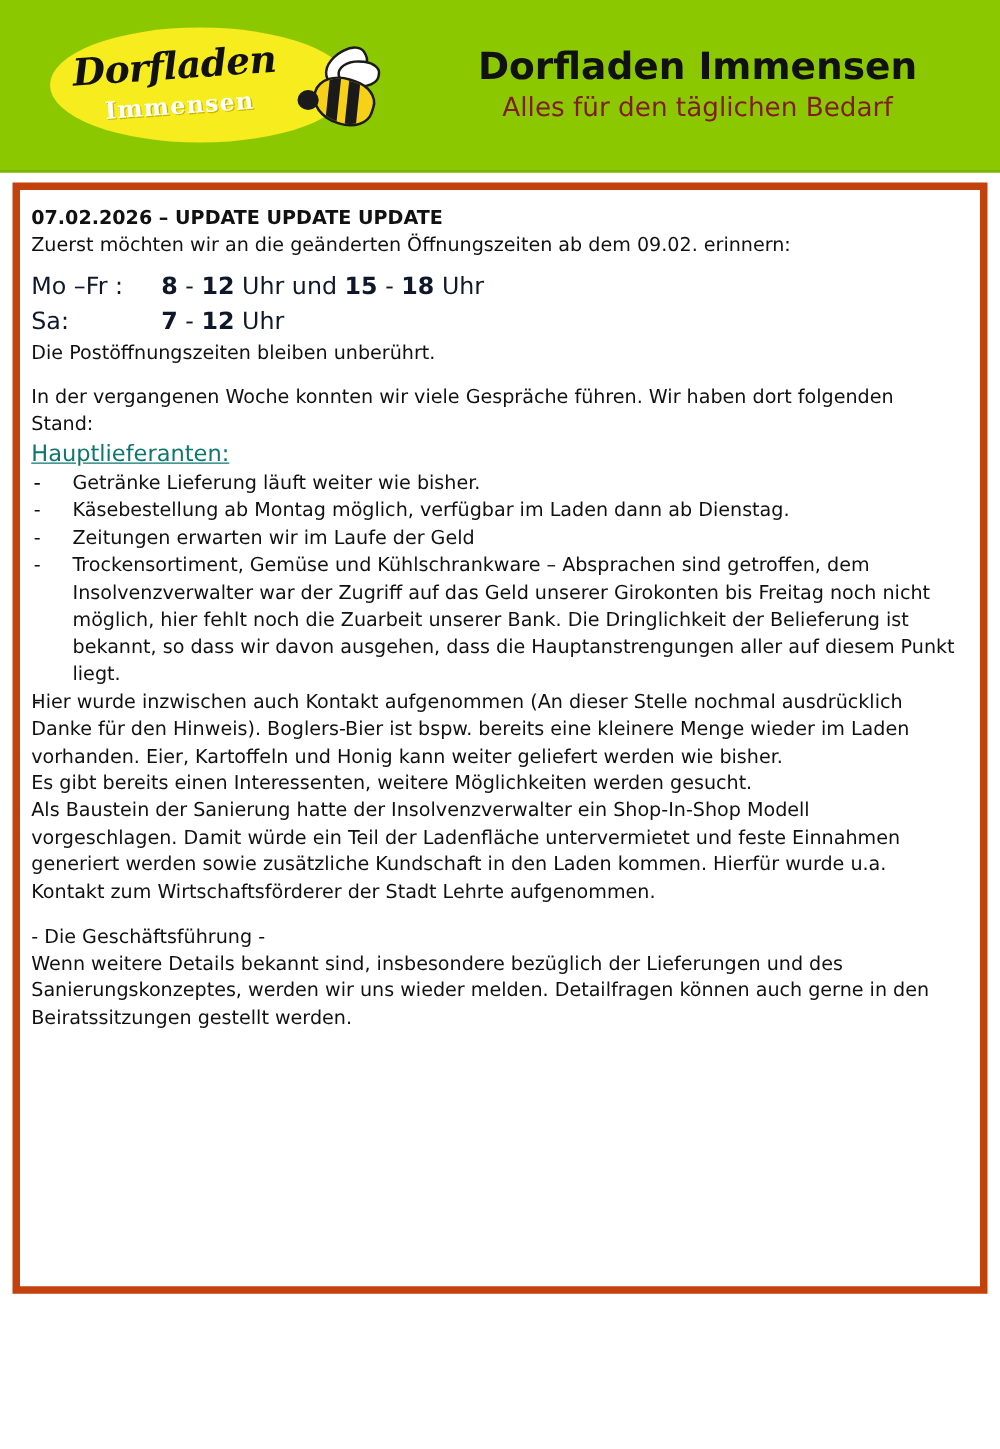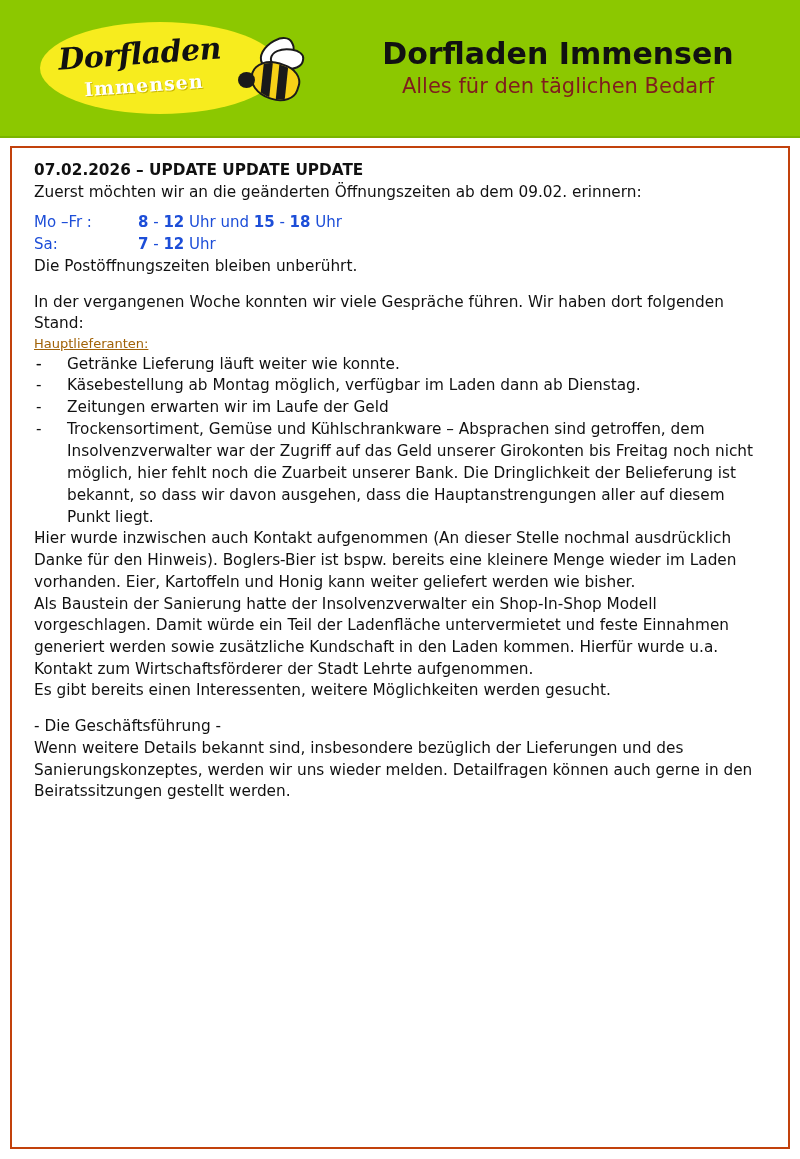--- a/index.html
+++ b/index.html
@@ -141,50 +141,50 @@
     color: #7f1d1d;
     line-height: 1.2;
   }
 
   
   .content {
     position: absolute;
     left: 10px;
     top: 146px;
     width: 780px;
-    height: 1003px;
-    border: 2px solid #c2410c;
+    height: 889px;
+    border: 6px solid #c2410c;
     box-sizing: border-box;
     background: #ffffff;
-    padding: 12px 18px 0 22px;
+    padding: 12px 18px 0 9px;
   }
   .para {
     font-size: 15.3px;
     line-height: 1.42;
     color: #111111;
     margin: 0 0 0 0;
   }
   .para.bold {
     font-weight: bold;
   }
   .underline-head {
-    font-size: 13px;
+    font-size: 18px;
     line-height: 1.42;
-    color: #a16207;
+    color: #0f766e;
     text-decoration: underline;
     margin: 0;
   }
   .spacer-sm { height: 9px; }
   .spacer-md { height: 14px; }
 
   .hours {
     margin: 0;
-    font-size: 15px;
+    font-size: 19px;
     line-height: 1.45;
-    color: #1d4ed8;
+    color: #0f172a;
   }
   .hours-row {
     display: flex;
   }
   .hours-label {
     width: 104px;
     flex: 0 0 104px;
   }
   .hours-val b { font-weight: bold; }
 
@@ -254,31 +254,31 @@
     <div class="para">Die Postöffnungszeiten bleiben unberührt.</div>
 
     <div class="spacer-md"></div>
 
     <div class="para">In der vergangenen Woche konnten wir viele Gespräche führen. Wir haben dort folgenden Stand:</div>
 
     <div class="underline-head">Hauptlieferanten:</div>
 
     <ul class="dash-list">
       <li><span class="dash">-</span></li>
-      <li><span class="dash">-</span><span>Getränke Lieferung läuft weiter wie konnte.</span></li>
+      <li><span class="dash">-</span><span>Getränke Lieferung läuft weiter wie bisher.</span></li>
       <li><span class="dash">-</span><span>Käsebestellung ab Montag möglich, verfügbar im Laden dann ab Dienstag.</span></li>
       <li><span class="dash">-</span><span>Zeitungen erwarten wir im Laufe der Geld</span></li>
       <li><span class="dash">-</span><span>Trockensortiment, Gemüse und Kühlschrankware – Absprachen sind getroffen, dem Insolvenzverwalter war der Zugriff auf das Geld unserer Girokonten bis Freitag noch nicht möglich, hier fehlt noch die Zuarbeit unserer Bank. Die Dringlichkeit der Belieferung ist bekannt, so dass wir davon ausgehen, dass die Hauptanstrengungen aller auf diesem Punkt liegt.</span></li>
       <li><span class="dash">-</span></li>
     </ul>
 
     <div class="para">Hier wurde inzwischen auch Kontakt aufgenommen (An dieser Stelle nochmal ausdrücklich Danke für den Hinweis). Boglers-Bier ist bspw. bereits eine kleinere Menge wieder im Laden vorhanden. Eier, Kartoffeln und Honig kann weiter geliefert werden wie bisher.</div>
 
+    <div class="para">Es gibt bereits einen Interessenten, weitere Möglichkeiten werden gesucht.</div>
     <div class="para">Als Baustein der Sanierung hatte der Insolvenzverwalter ein Shop-In-Shop Modell vorgeschlagen. Damit würde ein Teil der Ladenfläche untervermietet und feste Einnahmen generiert werden sowie zusätzliche Kundschaft in den Laden kommen. Hierfür wurde u.a. Kontakt zum Wirtschaftsförderer der Stadt Lehrte aufgenommen.</div>
-    <div class="para">Es gibt bereits einen Interessenten, weitere Möglichkeiten werden gesucht.</div>
 
     <div class="spacer-md"></div>
 
     <div class="para">- Die Geschäftsführung -</div>
     <div class="para">Wenn weitere Details bekannt sind, insbesondere bezüglich der Lieferungen und des Sanierungskonzeptes, werden wir uns wieder melden. Detailfragen können auch gerne in den Beiratssitzungen gestellt werden.</div>
 
   </div>
 </div>
 
 </body></html>

